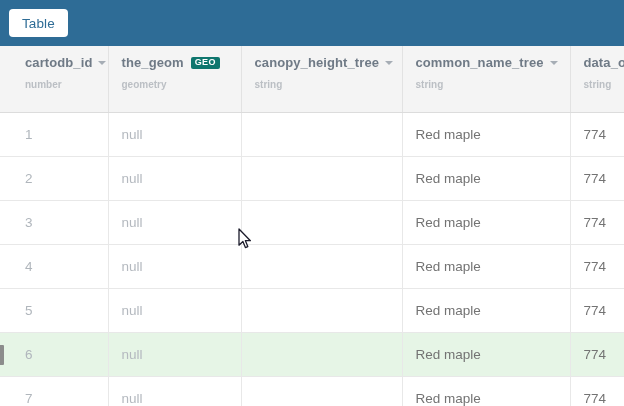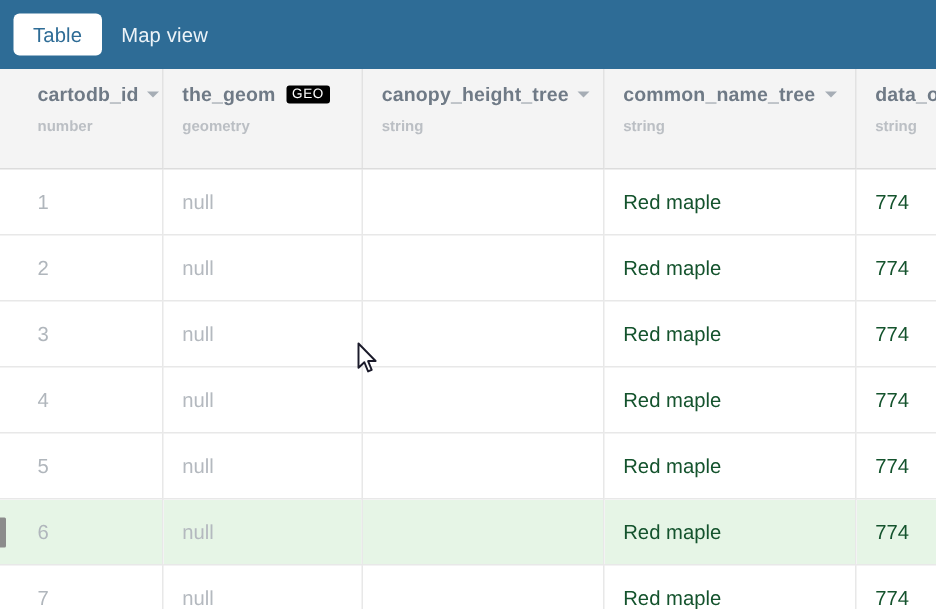--- a/index.html
+++ b/index.html
@@ -101,45 +101,45 @@
     margin-left: 6px;
     width: 0; height: 0;
     border-left: 4px solid transparent;
     border-right: 4px solid transparent;
     border-top: 4px solid #a6adb5;
     display: inline-block;
     flex: none;
   }
   .geo-badge {
     margin-left: 7px;
-    background: #000000;
+    background: #0f766e;
     color: #ffffff;
     font-size: 9px;
-    font-weight: normal;
+    font-weight: bold;
     letter-spacing: .4px;
     padding: 1px 4px 2px 4px;
     border-radius: 2px;
     line-height: 1;
     flex: none;
   }
   .col-type {
     font-size: 10px;
     color: #bbbfc4;
     margin-top: 9px;
     white-space: nowrap;
   }
 
   
   tbody td {
     height: 44px;
     border-right: 1px solid #e8e8e8;
     border-bottom: 1px solid #e8e8e8;
     padding: 0 0 0 13px;
     font-size: 13.5px;
-    color: #14532d;
+    color: #737373;
     vertical-align: middle;
     white-space: nowrap;
     overflow: hidden;
   }
   tbody td.gutter {
     padding: 0;
     border-right: none;
     border-bottom: 1px solid #e8e8e8;
     position: relative;
   }
@@ -169,21 +169,20 @@
     pointer-events: none;
   }
 </style>
 </head>
 <body>
 
 <div id="app">
 
   <div class="navbar">
     <div class="nav-tab active">Table</div>
-    <div class="nav-tab">Map view</div>
   </div>
 
   <div class="table-wrap">
     <table class="tbl">
       <colgroup>
         <col class="c-gutter">
           <col class="c-id">
           <col class="c-geom">
         <col class="c-canopy">
           <col class="c-common">

